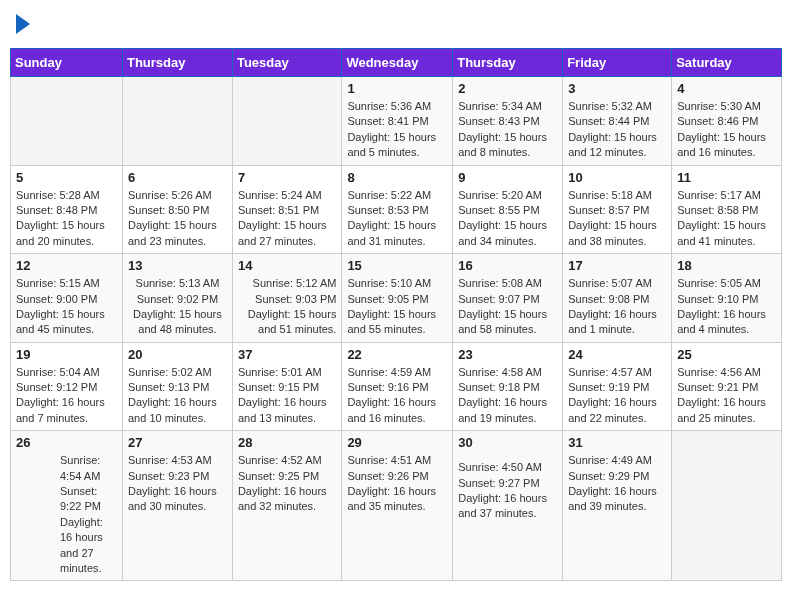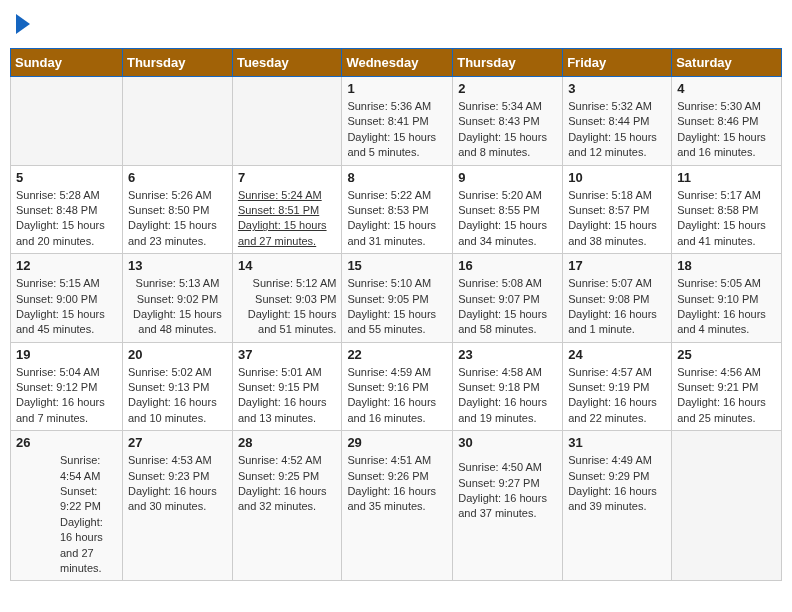--- a/index.html
+++ b/index.html
@@ -56,21 +56,21 @@
     .subtitle {
       font-size: 16px;
       color: #444;
     }
     .calendar {
       width: 100%;
       border-collapse: collapse;
       font-size: 11px;
     }
     .calendar thead th {
-      background-color: #a16207;
+      background-color: #6d28d9;
       color: #fff;
       padding: 6px 4px;
       text-align: left;
       font-size: 13px;
       font-weight: bold;
       border: 1px solid #1565c0;
     }
     .calendar tbody td {
       vertical-align: top;
       border: 1px solid #ccc;
@@ -174,21 +174,21 @@
         </td>
         <td>
           <span class="day-num">6</span>
           <div class="day-info" style="white-space: pre-line;">Sunrise: 5:26 AM
 Sunset: 8:50 PM
 Daylight: 15 hours
 and 23 minutes.</div>
         </td>
         <td>
           <span class="day-num">7</span>
-          <div class="day-info" style="white-space: pre-line; text-decoration: underline;">Sunrise: 5:24 AM
+          <div class="day-info" style="white-space: pre-line;">Sunrise: 5:24 AM
 Sunset: 8:51 PM
 Daylight: 15 hours
 and 27 minutes.</div>
         </td>
         <td>
           <span class="day-num">8</span>
           <div class="day-info" style="white-space: pre-line;">Sunrise: 5:22 AM
 Sunset: 8:53 PM
 Daylight: 15 hours
 and 31 minutes.</div>

